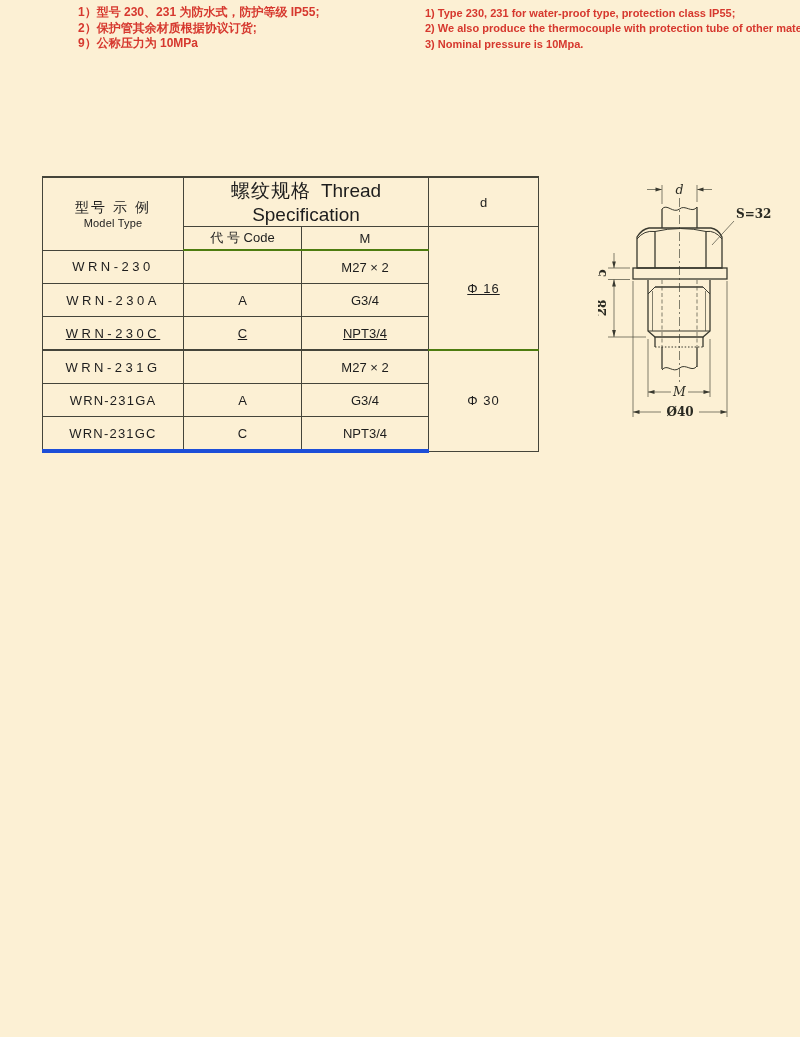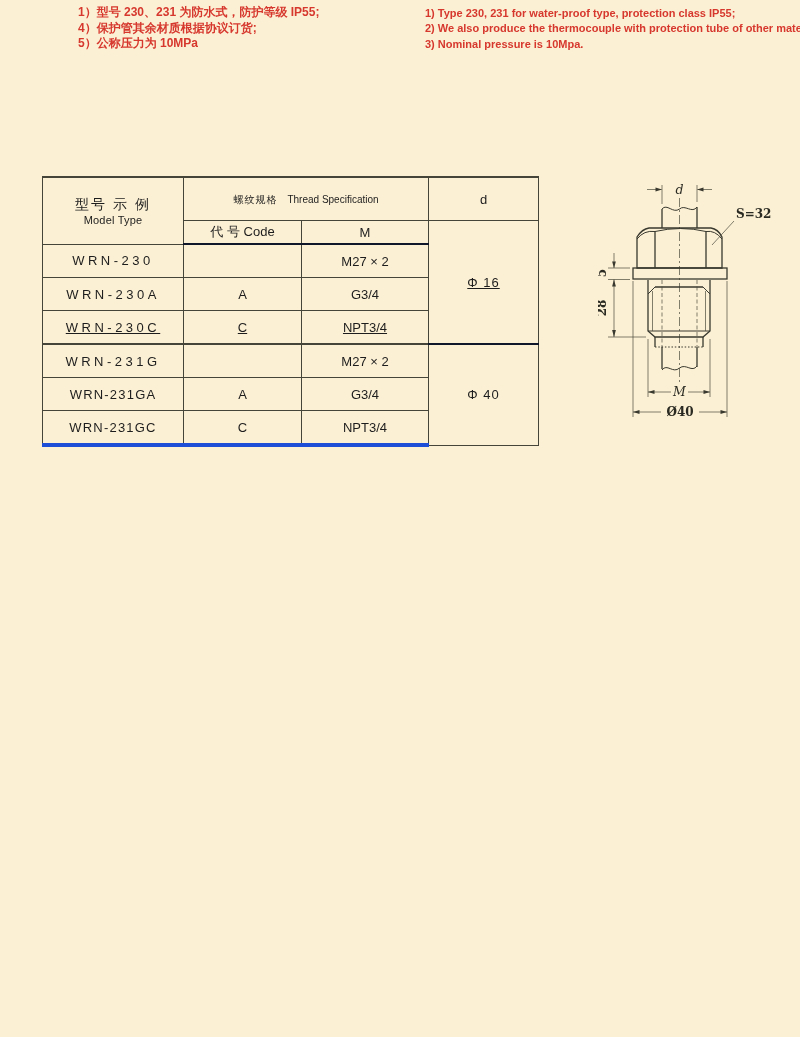--- a/index.html
+++ b/index.html
@@ -20,28 +20,28 @@
     position:absolute;left:42px;top:176px;width:496px;
     border-collapse:collapse;table-layout:fixed;
     color:#1d1d1d;
   }
   table.spec td{
     border:1px solid #45453a;
     text-align:center;vertical-align:middle;
     padding:0;font-size:13px;overflow:hidden;
   }
   tr.hr1 td{border-top:2px solid #45453a;height:42px;}
-  tr.hr2 td{height:22px;border-bottom:2px solid #0f172a;}
+  tr.hr2 td{height:22px;border-bottom:2px solid #4d7c0f;}
   tr.data td{height:32px;text-align:center;}
   td.c-model{border-bottom:2px solid #45453a;margin-top:31px;}
   td.c-d16,tr.g1last td{border-bottom:2px solid #45453a;text-decoration:underline;}
   tr.last td,td.c-d20{border-bottom:4px solid #1d4ed8;}
   .hdr-cn{font-size:14px;letter-spacing:2px;}
   .hdr-en{font-size:11px;letter-spacing:0.2px;}
-  .thread-hdr span{font-size:10px;}
+  .thread-hdr span{font-size:19px;}
   .thread-hdr .cn{letter-spacing:1px;margin-right:10px;}
   td.cell-model{letter-spacing:3.5px;font-size:13px;}
   tr.tight td.cell-model{letter-spacing:1.2px;}
   td.cell-code{font-size:13px;}
   td.cell-m{font-size:12.5px;}
   td.cell-dval{font-size:13.5px;letter-spacing:1px;}
   td.c-dhdr{font-size:13px;}
 
   
   .drawing{position:absolute;left:598px;top:168px;}
@@ -53,22 +53,22 @@
   .dim-num{font-size:12px;font-weight:bold;}
   .dim-var{font-size:12.5px;font-style:italic;}
 </style>
 </head>
 <body>
 
 <div class="page">
 
   <div class="notes notes-cn">
     <div>1）型号 230、231 为防水式，防护等级 IP55;</div>
-    <div>4）保护管其余材质根据协议订货;</div>
-    <div>5）公称压力为 10MPa</div>
+    <div>2）保护管其余材质根据协议订货;</div>
+    <div>9）公称压力为 10MPa</div>
   </div>
 
   <div class="notes notes-en">
     <div>1) Type 230, 231 for water-proof type, protection class IP55;</div>
     <div>2) We also produce the thermocouple with protection tube of other material;</div>
     <div>3) Nominal pressure is 10Mpa.</div>
   </div>
 
   <table class="spec">
     <colgroup>
@@ -105,21 +105,21 @@
     </tr>
     <tr class="data g1last">
       <td class="cell-model">WRN-230C</td>
       <td class="cell-code">C</td>
       <td class="cell-m">NPT3/4</td>
     </tr>
     <tr class="data">
       <td class="cell-model">WRN-231G</td>
       <td class="cell-code"></td>
       <td class="cell-m">M27 × 2</td>
-      <td class="cell-dval c-d20" rowspan="3">Φ 40</td>
+      <td class="cell-dval c-d20" rowspan="3">Φ 30</td>
     </tr>
     <tr class="data tight">
       <td class="cell-model">WRN-231GA</td>
       <td class="cell-code">A</td>
       <td class="cell-m">G3/4</td>
     </tr>
     <tr class="data tight last">
       <td class="cell-model">WRN-231GC</td>
       <td class="cell-code">C</td>
       <td class="cell-m">NPT3/4</td>

